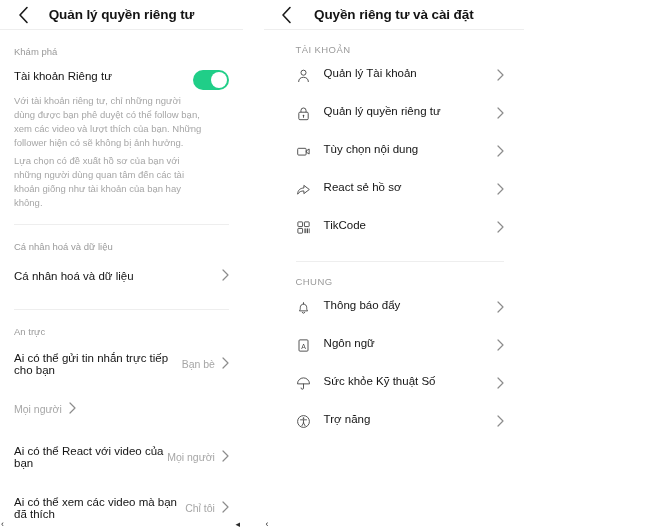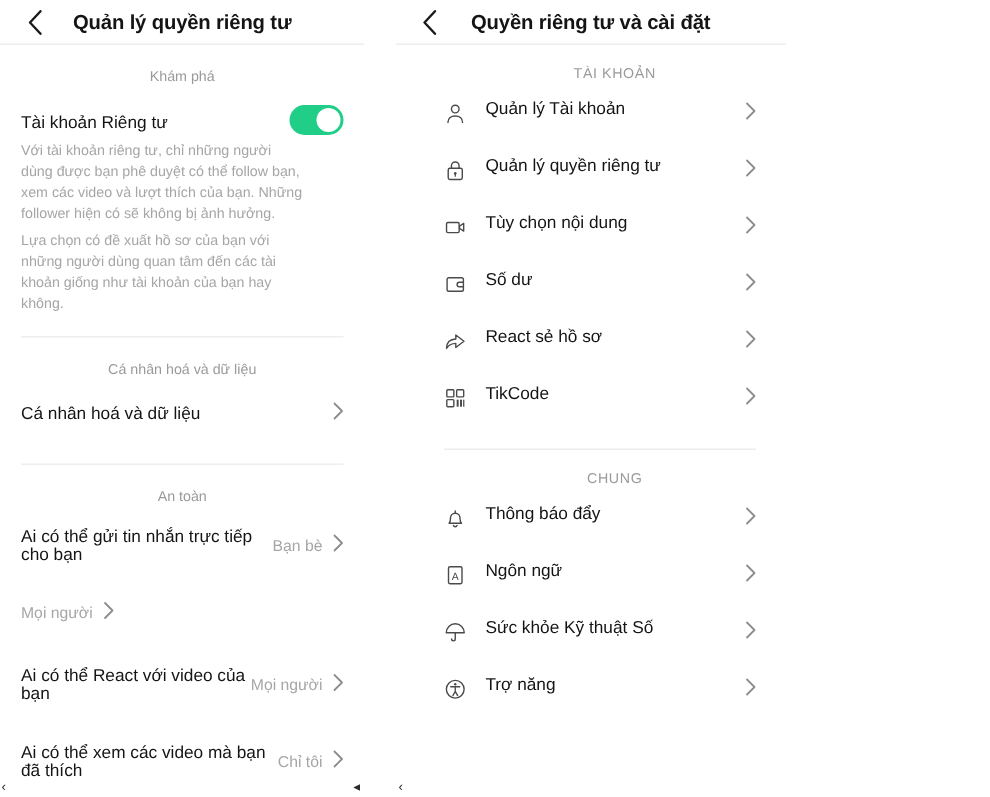--- a/index.html
+++ b/index.html
@@ -50,28 +50,27 @@
     white-space: nowrap;
   }
 
   
   .content { padding: 0; position: relative; }
 
   .section-label {
     font-size: 9.5px;
     color: #9a9a9a;
     padding: 0 14px;
-    text-align: center;
   }
   .left .section-label { padding-top: 16px; padding-bottom: 4px; }
 
   
   .toggle-row {
     display: flex;
-    align-items: flex-end;
+    align-items: flex-start;
     padding: 8px 14px 0 14px;
   }
   .toggle-row .tr-label {
     flex: 1;
     font-size: 11.5px;
     color: #141414;
     line-height: 15px;
     padding-right: 10px;
   }
   .switch {
@@ -196,21 +195,21 @@
         <div class="nr-label">Cá nhân hoá và dữ liệu</div>
         <span class="chev">
           <svg width="7" height="12" viewBox="0 0 7 12" fill="none">
             <path d="M1 1l5 5-5 5" stroke="#8c8c8c" stroke-width="1.2" stroke-linecap="round" stroke-linejoin="round"></path>
           </svg>
         </span>
       </div>
 
       <div class="divider"></div>
 
-      <div class="section-label">An toàn</div>
+      <div class="section-label">An trực</div>
 
       <div class="nav-row">
         <div class="nr-label">Ai có thể gửi tin nhắn trực tiếp cho bạn</div>
         <div class="nr-value">Bạn bè</div>
         <span class="chev">
           <svg width="7" height="12" viewBox="0 0 7 12" fill="none">
               <path d="M1 1l5 5-5 5" stroke="#8c8c8c" stroke-width="1.2" stroke-linecap="round" stroke-linejoin="round"></path>
             </svg>
         </span>
       </div>
@@ -308,34 +307,20 @@
           </svg>
         </span>
         <span class="r-label">Tùy chọn nội dung</span>
         <span class="chev">
           <svg width="7" height="12" viewBox="0 0 7 12" fill="none">
               <path d="M1 1l5 5-5 5" stroke="#8c8c8c" stroke-width="1.2" stroke-linecap="round" stroke-linejoin="round"></path>
             </svg>
         </span>
       </div>
 
-      <div class="r-row">
-        <span class="r-icon">
-          <svg width="15" height="15" viewBox="0 0 16 16" fill="none">
-            <rect x="2.2" y="3.4" width="11.6" height="9.6" rx="1.3" stroke="#4a4a4a" stroke-width="1"></rect>
-            <path d="M13.8 6.6h-2.9a1.6 1.6 0 0 0 0 3.2h2.9" stroke="#4a4a4a" stroke-width="1"></path>
-          </svg>
-        </span>
-        <span class="r-label">Số dư</span>
-        <span class="chev">
-          <svg width="7" height="12" viewBox="0 0 7 12" fill="none">
-              <path d="M1 1l5 5-5 5" stroke="#8c8c8c" stroke-width="1.2" stroke-linecap="round" stroke-linejoin="round"></path>
-            </svg>
-        </span>
-      </div>
 
       <div class="r-row">
         <span class="r-icon">
           <svg width="15" height="15" viewBox="0 0 16 16" fill="none">
             <path d="M1.8 13c0-4.3 2.6-6.4 6.6-6.6V3.6L14.2 8l-5.8 4.4V9.5c-3 .1-5 .8-6.6 3.5z" stroke="#4a4a4a" stroke-width="1" stroke-linejoin="round"></path>
           </svg>
         </span>
         <span class="r-label">React sẻ hồ sơ</span>
         <span class="chev">
           <svg width="7" height="12" viewBox="0 0 7 12" fill="none">

